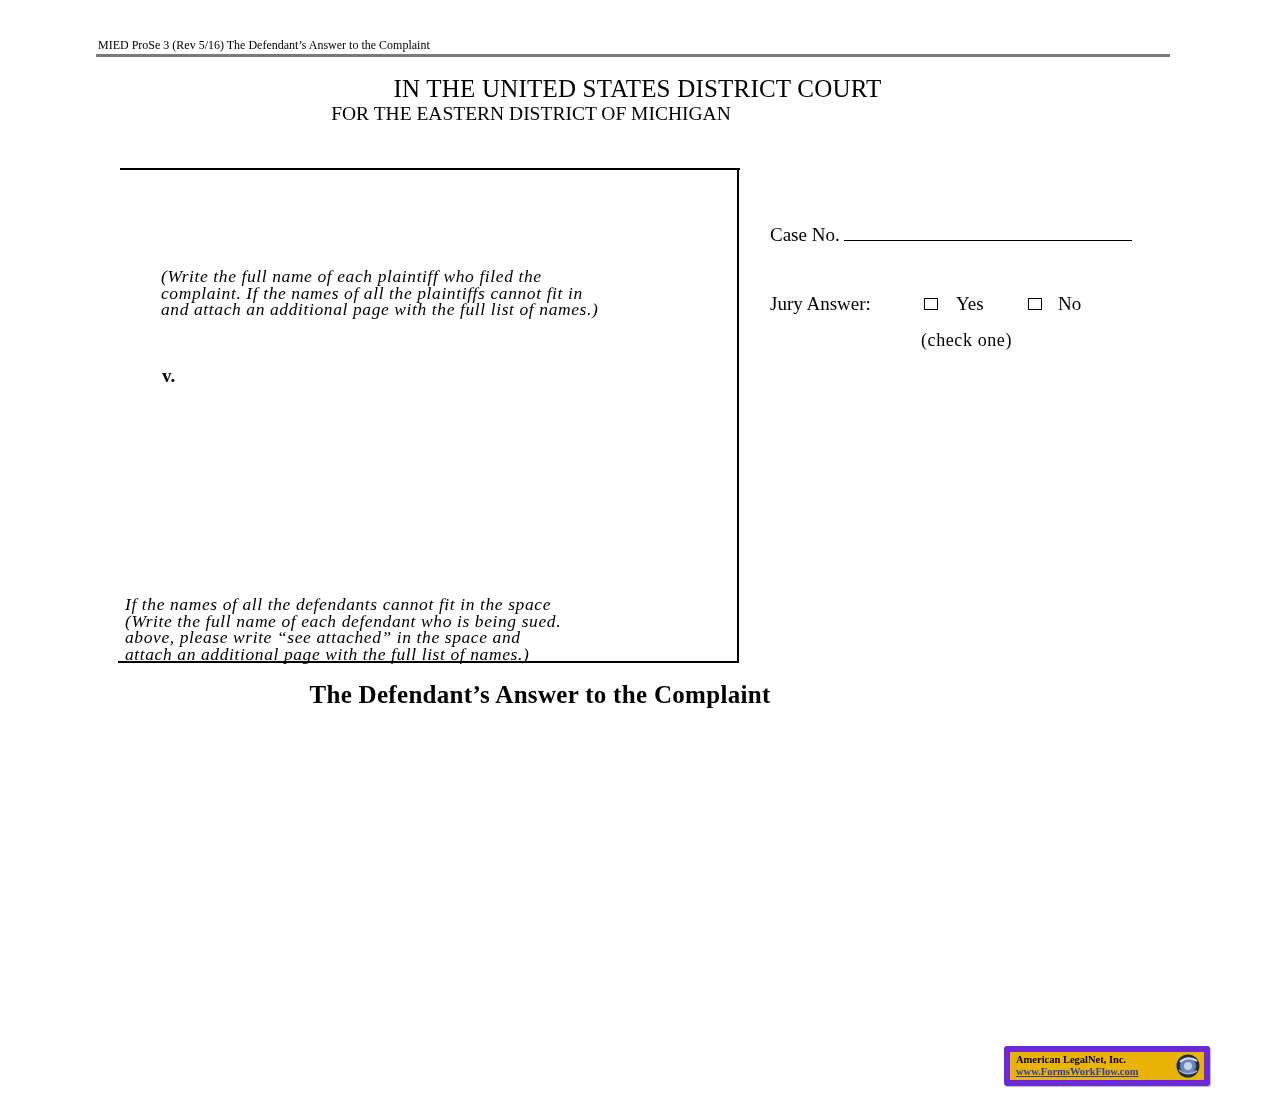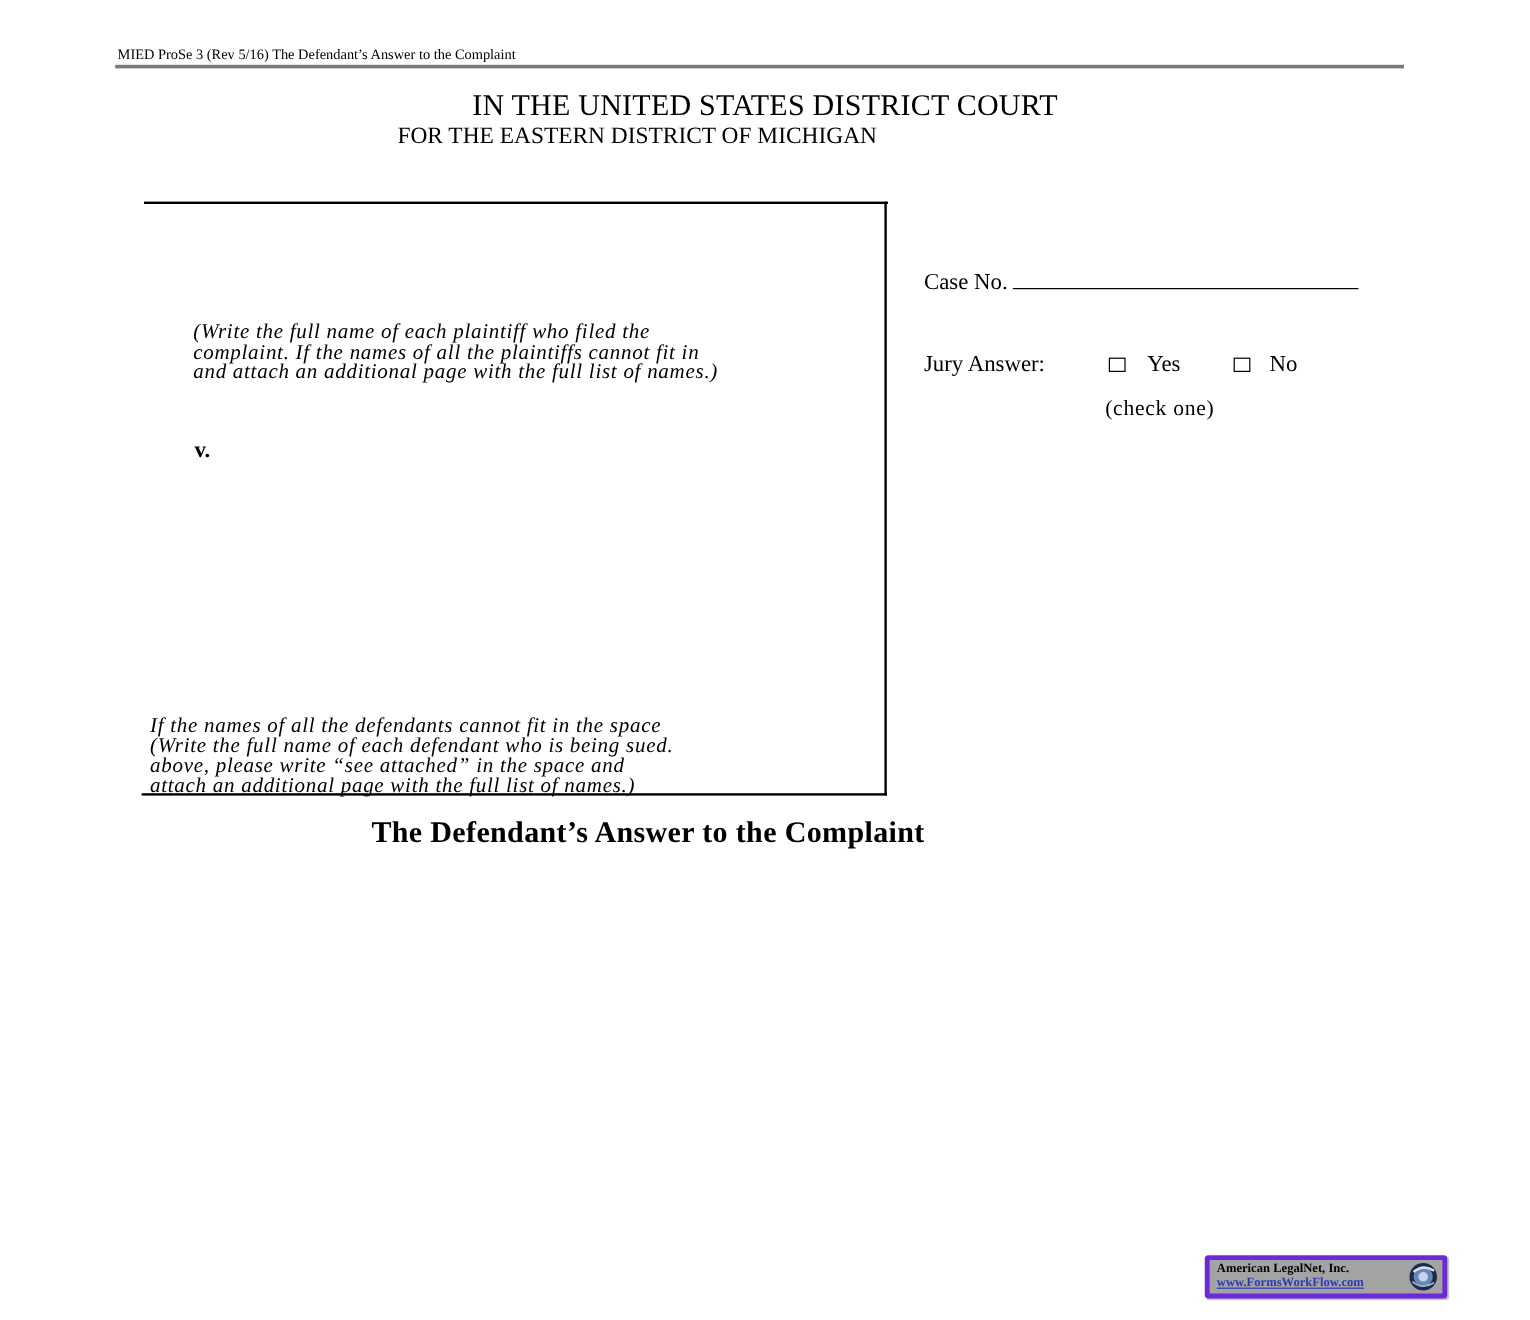--- a/index.html
+++ b/index.html
@@ -20,22 +20,22 @@
   .case-no { left:770px; top:222px; font-size:19px; white-space:nowrap; }
   .case-line { display:inline-block; width:288px; border-bottom:1.5px solid #000; height:18px; vertical-align:baseline; margin-left:4px; }
   .jury-label { left:770px; top:293px; font-size:19px; }
   .checkbox { width:14px; height:12px; border:1.3px solid #000; box-sizing:border-box; }
   .cb-yes { left:924px; top:298px; }
   .cb-no { left:1028px; top:298px; }
   .lbl-yes { left:956px; top:293px; font-size:19px; }
   .lbl-no { left:1058px; top:293px; font-size:19px; }
   .check-one { left:921px; top:330px; font-size:18px; letter-spacing:0.6px; }
   .doc-title { left:0; width:1080px; top:681px; text-align:center; font-weight:bold; font-size:25px; letter-spacing:0.3px; }
-  .badge { left:1004px; top:1046px; width:194px; height:28px; border:4px solid #6d28d9; border-radius:3px;
-           box-shadow:1px 1px 1px #bbb; background:#a3a3a3; }
+  .badge { left:1004px; top:1046px; width:194px; height:28px; border:6px solid #6d28d9; border-radius:3px;
+           box-shadow:1px 1px 1px #bbb; background:#eab308; }
   .badge-name { position:absolute; left:6px; top:2px; font-size:10.5px; font-weight:bold; white-space:nowrap; }
   .badge-url { position:absolute; left:6px; top:14px; font-size:10.5px; color:#2b3ab8; text-decoration:underline; white-space:nowrap;font-weight:bold; }
   .badge-logo { position:absolute; right:3px; top:1px; width:27px; height:26px; }
 </style>
 </head>
 <body>
 
 <div class="abs form-id">MIED ProSe 3 (Rev 5/16)  The Defendant’s Answer to the Complaint</div>
 <div class="abs header-rule"></div>
 

